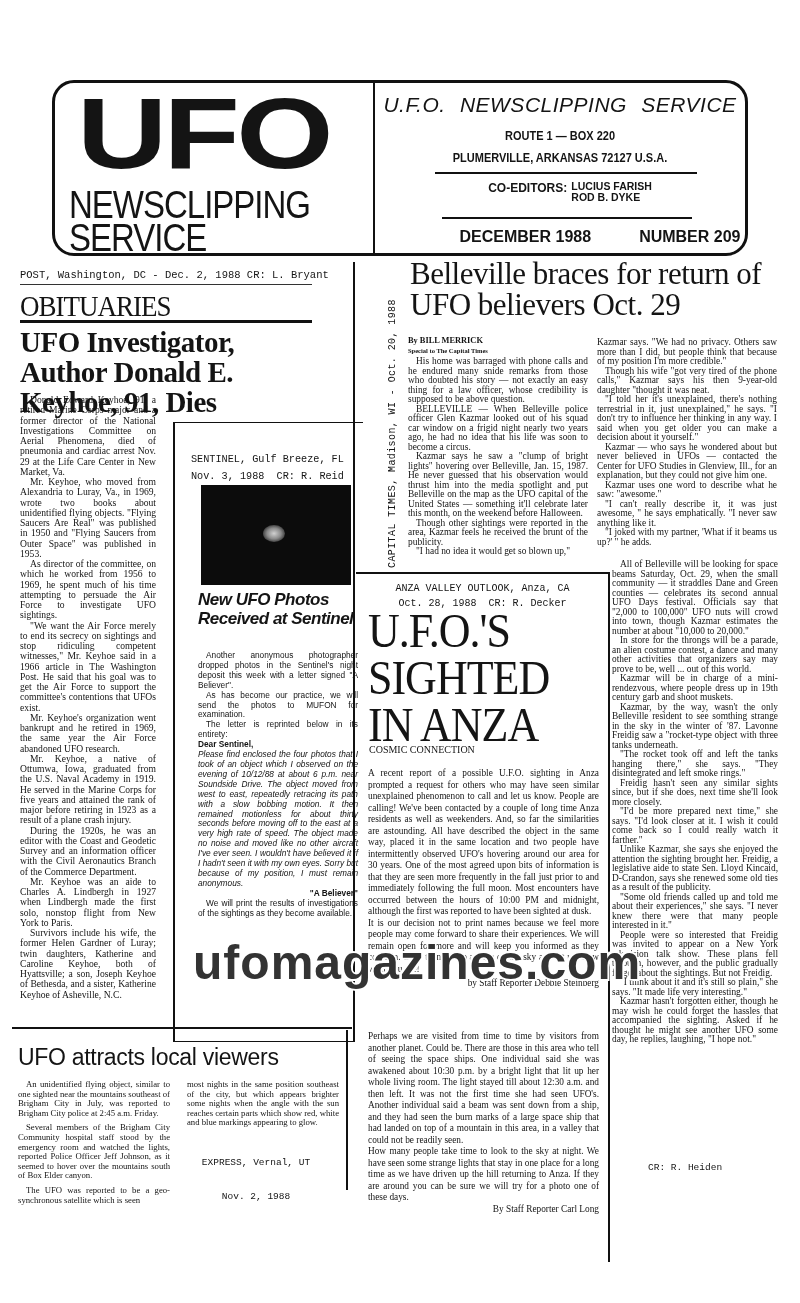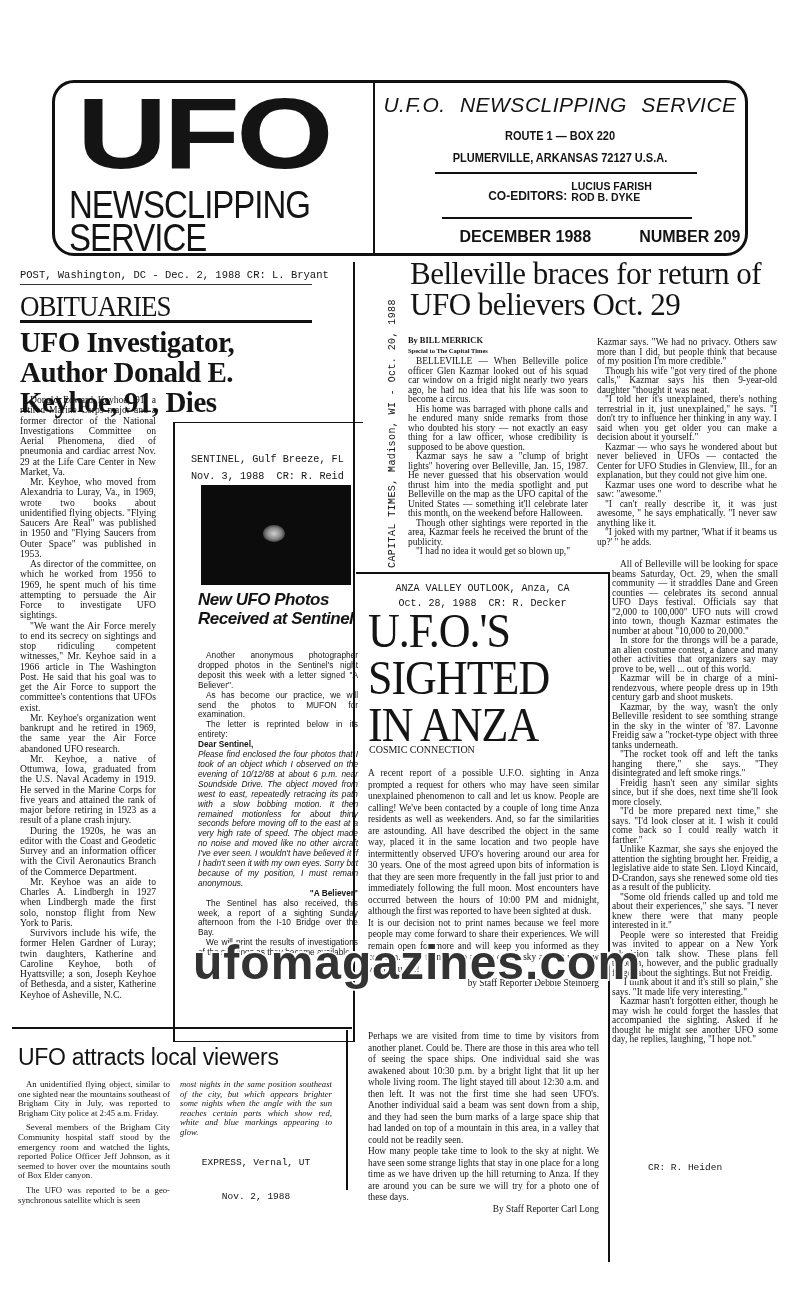--- a/index.html
+++ b/index.html
@@ -12,21 +12,21 @@
   #masthead { left:52px; top:80px; width:696px; height:176px; border:3px solid #111; border-radius:22px; box-sizing:border-box; }
   #mast-divider { left:318px; top:0; width:2px; height:100%; background:#111; }
   #mast-ufo { left:22px; top:0px; font-family:"Liberation Sans", sans-serif; font-size:100px; line-height:100px; font-weight:700; letter-spacing:-3px; transform:scaleX(1.25); transform-origin:left top; }
   #mast-ns { left:14px; top:103px; font-family:"Liberation Sans", sans-serif; font-size:33px; line-height:32px; letter-spacing:-1px; transform:scaleY(1.2); transform-origin:left top; }
   #mast-service { left:14px; top:136px; font-family:"Liberation Sans", sans-serif; font-size:33px; line-height:32px; letter-spacing:-1px; transform:scaleY(1.2); transform-origin:left top; }
   #mast-right { left:320px; top:0; width:370px; height:100%; text-align:center; }
   #mast-title { position:absolute; left:0; top:10px; width:100%; font-family:"Liberation Sans", sans-serif; font-style:italic; font-size:21px; letter-spacing:0.5px; word-spacing:8px; }
   #mast-route { position:absolute; left:0; top:46px; width:100%; font-family:"Liberation Sans", sans-serif; font-size:11px; font-weight:700; transform:scaleY(1.15); }
   #mast-city { position:absolute; left:0; top:68px; width:100%; font-family:"Liberation Sans", sans-serif; font-size:11px; font-weight:700; transform:scaleY(1.15); }
   .mast-rule { position:absolute; left:60px; width:262px; height:1.5px; background:#111; }
-  #mast-editors { position:absolute; left:60px; top:98px; width:270px; font-family:"Liberation Sans", sans-serif; font-size:11px; display:flex; align-items:flex-end; justify-content:center; gap:4px; }
+  #mast-editors { position:absolute; left:60px; top:98px; width:270px; font-family:"Liberation Sans", sans-serif; font-size:11px; display:flex; align-items:flex-start; justify-content:center; gap:4px; }
   #mast-editors .lbl { font-weight:700; font-size:12px; }
   #mast-editors .names { text-align:left; line-height:11px; font-size:10.5px; font-weight:700; }
   #mast-footer { position:absolute; left:0; top:145px; width:100%; font-family:"Liberation Sans", sans-serif; font-weight:700; font-size:16px; display:flex; justify-content:center; gap:48px;padding-left:40px; }
 
   
   .vline { position:absolute; background:#111; width:2px; }
   .hline { position:absolute; background:#111; height:2px; }
 
   
   #obit-source { left:20px; top:269px; font-size:10.5px; }
@@ -70,21 +70,21 @@
   #anza-kicker { left:369px; top:744px; font-size:10px; }
   #anza-body1 { left:368px; top:768px; width:231px; }
   #anza-body2 { left:368px; top:1031px; width:231px; }
   .anza { font-size:9.3px; line-height:11.5px; text-align:justify; }
   .anza p { margin:0; }
   .byline-right { text-align:right; }
 
   
   #vernal-headline { left:18px; top:1044px; font-family:"Liberation Sans", sans-serif; font-size:23px; letter-spacing:-0.3px; }
   #vernal-col1 { left:18px; top:1080px; width:152px; }
-  #vernal-col2 { left:180px; top:1080px; width:152px;font-style:italic; }
+  #vernal-col2 { left:187px; top:1080px; width:152px; }
   .vernal { font-size:8.7px; line-height:9.6px; text-align:justify; }
   .vernal p { margin:0 0 5px 0; text-indent:8px; }
   #vernal-source { left:180px; top:1154px; width:152px; text-align:center; font-size:9.5px; line-height:17px; white-space:pre; }
 
   
   #watermark { left:193px; top:935px; font-family:"Liberation Sans", sans-serif; font-weight:700; font-size:48px; letter-spacing:1px; color:#333; -webkit-text-stroke:3px #ffffff; paint-order:stroke fill; text-shadow:0 0 0 #fff, 2px 2px 0 #fff, -2px -2px 0 #fff; }
 </style>
 </head>
 <body>
 
@@ -147,33 +147,32 @@
   <div id="ufo-blob" class="abs"></div>
 </div>
 <div id="sentinel-headline" class="abs">New UFO Photos Received at Sentinel</div>
 <div id="sentinel-body" class="abs">
   <p>Another anonymous photographer dropped photos in the Sentinel's night deposit this week with a letter signed "A Believer".</p>
   <p>As has become our practice, we will send the photos to MUFON for examination.</p>
   <p>The letter is reprinted below in its entirety:</p>
   <p class="greet">Dear Sentinel,</p>
   <p class="letter">Please find enclosed the four photos that I took of an object which I observed on the evening of 10/12/88 at about 6 p.m. near Soundside Drive. The object moved from west to east, repeatedly retracing its path with a slow bobbing motion. It then remained motionless for about thirty seconds before moving off to the east at a very high rate of speed. The object made no noise and moved like no other aircraft I've ever seen. I wouldn't have believed it if I hadn't seen it with my own eyes. Sorry but because of my position, I must remain anonymous.</p>
   <p class="sign">"A Believer"</p>
-  <p>The Sentinel has also received, this week, a report of a sighting Sunday afternoon from the I-10 Bridge over the Bay.</p>
   <p>We will print the results of investigations of the sightings as they become available.</p>
 </div>
 
 <div id="cap-dateline" class="abs mono">
   <span>CAPITAL TIMES, Madison, WI - Oct. 20, 1988</span>
 </div>
 <div id="bell-headline" class="abs serif">Belleville braces for return of UFO believers Oct. 29</div>
 <div id="bell-byline" class="abs serif">By BILL MERRICK</div>
 <div id="bell-byline2" class="abs serif">Special to The Capital Times</div>
 <div id="bell-col1" class="abs bell">
+  <p>His home was barraged with phone calls and he endured many snide remarks from those who doubted his story — not exactly an easy thing for a law officer, whose credibility is supposed to be above question.</p>
   <p>BELLEVILLE — When Belleville police officer Glen Kazmar looked out of his squad car window on a frigid night nearly two years ago, he had no idea that his life was soon to become a circus.</p>
-  <p>His home was barraged with phone calls and he endured many snide remarks from those who doubted his story — not exactly an easy thing for a law officer, whose credibility is supposed to be above question.</p>
   <p>Kazmar says he saw a "clump of bright lights" hovering over Belleville, Jan. 15, 1987. He never guessed that his observation would thrust him into the media spotlight and put Belleville on the map as the UFO capital of the United States — something it'll celebrate later this month, on the weekend before Halloween.</p>
   <p>Though other sightings were reported in the area, Kazmar feels he received the brunt of the publicity.</p>
   <p>"I had no idea it would get so blown up,"</p>
 </div>
 <div id="bell-col2" class="abs bell">
   <p style="text-indent:0">Kazmar says. "We had no privacy. Others saw more than I did, but people think that because of my position I'm more credible."</p>
   <p>Though his wife "got very tired of the phone calls," Kazmar says his then 9-year-old daughter "thought it was neat.</p>
   <p>"I told her it's unexplained, there's nothing terrestrial in it, just unexplained," he says. "I don't try to influence her thinking in any way. I said when you get older you can make a decision about it yourself."</p>
   <p>Kazmar — who says he wondered about but never believed in UFOs — contacted the Center for UFO Studies in Glenview, Ill., for an explanation, but they could not give him one.</p>
   <p>Kazmar uses one word to describe what he saw: "awesome."</p>

